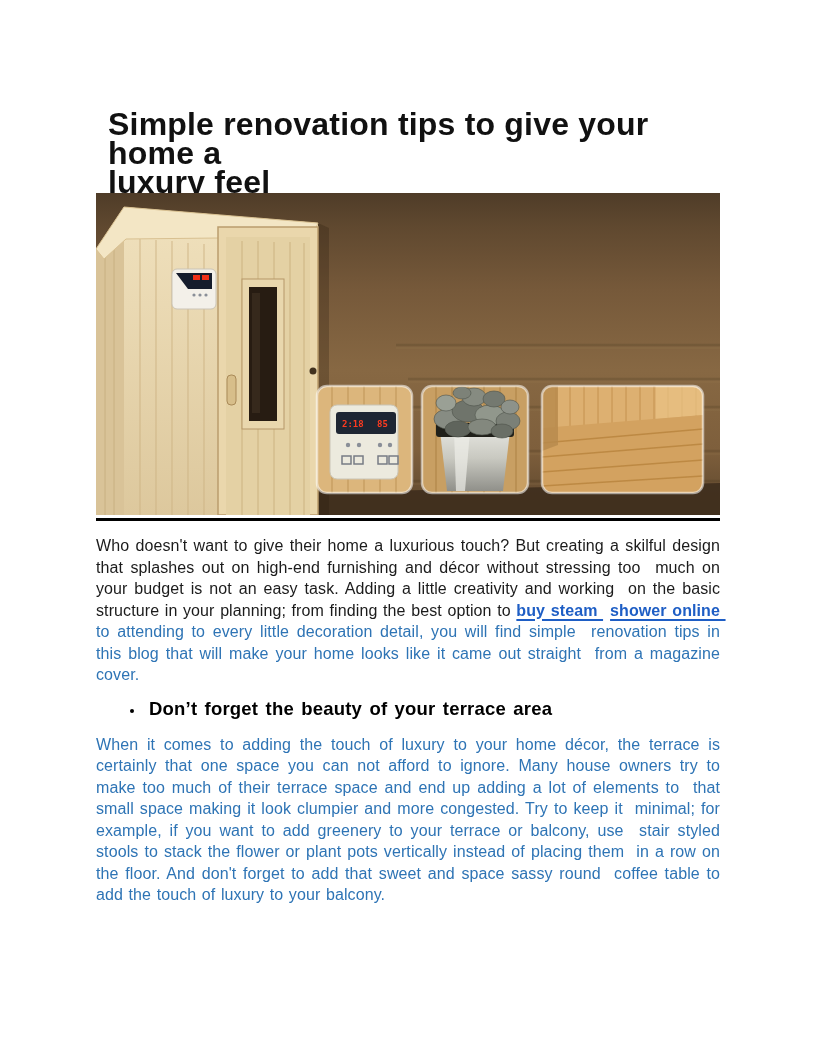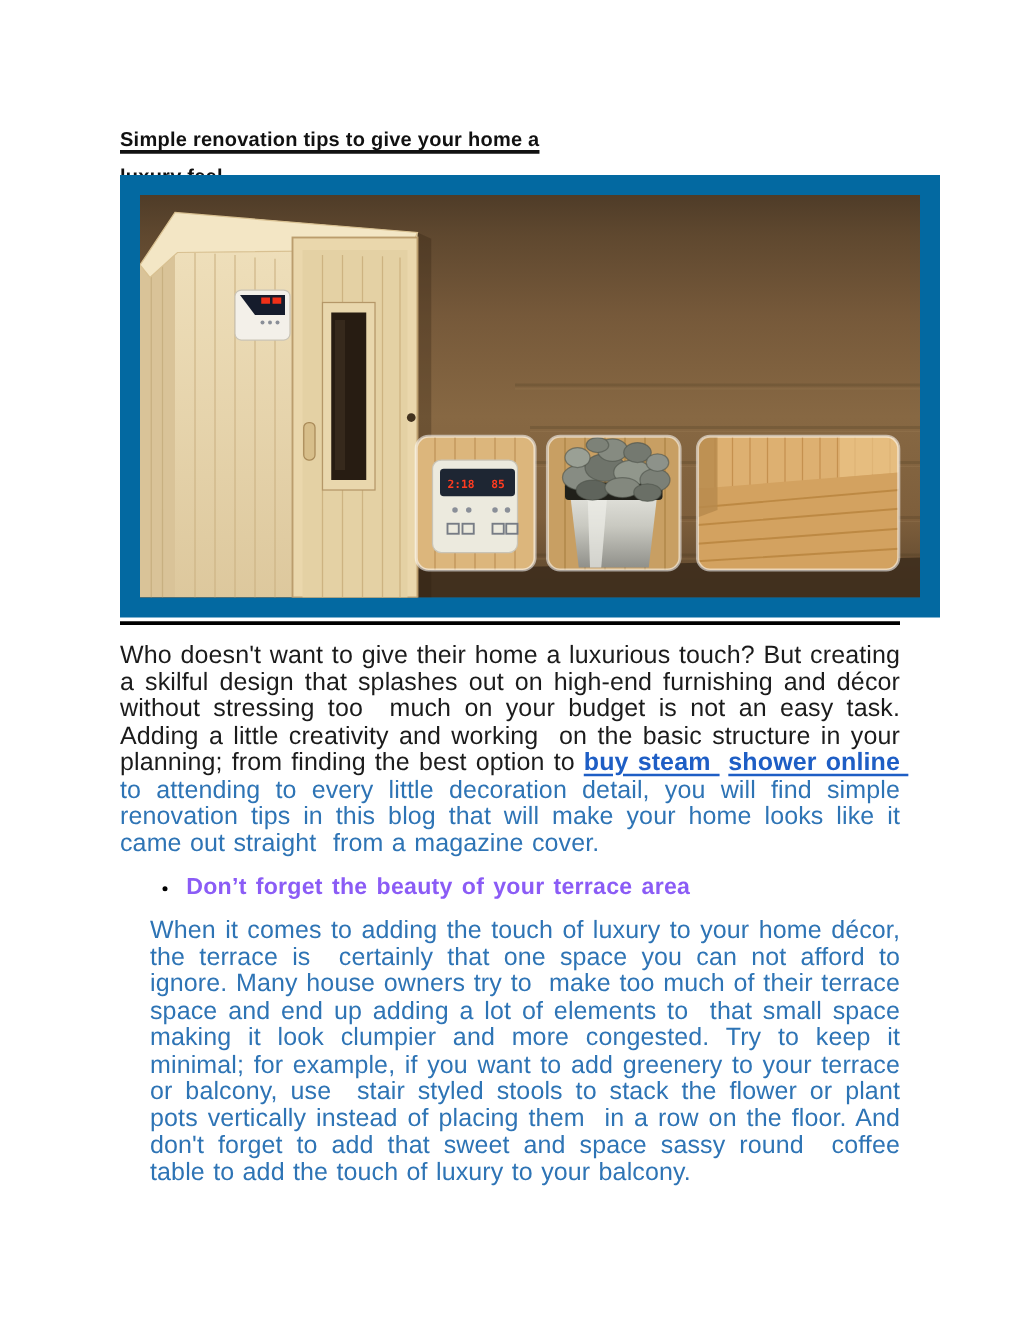--- a/index.html
+++ b/index.html
@@ -1,35 +1,35 @@
 <!DOCTYPE html>
 <html><head>
 <meta charset="utf-8">
 <style>
   html,body{margin:0;padding:0;background:#ffffff;}
   body{width:816px;height:1056px;overflow:hidden;font-family:"Liberation Sans",sans-serif;}
   .content{width:624px;margin:0 auto;padding-top:98px;position:relative;}
-  h1{margin:0;font-size:16px;line-height:29px;font-weight:bold;color:#111;
-     text-decoration:underline;text-decoration-thickness:2.5px;text-underline-offset:3px;
+  h1{margin:12px;font-size:32px;line-height:29px;font-weight:bold;color:#111;
+     text-decoration-thickness:2.5px;text-underline-offset:3px;
      letter-spacing:.2px;}
   h1 span{display:block;}
   figure.hero{margin:-16px 0 0 0;width:624px;height:322px;position:relative;z-index:1;
-     padding:16px;background:#0369a1;}
+     padding:0;background:#fca5a5;}
   .divider{border:0;border-top:3px solid #000;margin:3px 0 0 0;}
-  p{margin:14px 0 0 0;font-size:20px;line-height:21.5px;text-align:justify;
+  p{margin:14px 0 0 0;font-size:16px;line-height:21.5px;text-align:justify;
     white-space:pre-wrap;color:#1b1b1b;word-spacing:1px;letter-spacing:.1px;}
-  p.blue{color:#2E74B5;margin-left:24px;}
+  p.blue{color:#2E74B5;}
   .blue-run{color:#2E74B5;}
   a.doc-link{color:#1E5EC5;font-weight:bold;text-decoration:underline;
     text-decoration-thickness:2px;text-underline-offset:3px;cursor:pointer;}
   a.link1{margin-right:7px;}
   ul.bullets{margin:12px 0 0 0;padding:0 0 0 49px;list-style:disc;}
   ul.bullets li{padding-left:4px;color:#000;font-weight:bold;font-size:18.5px;line-height:22px;}
   ul.bullets li::marker{color:#000;font-size:14px;}
-  ul.bullets li span{color:#8b5cf6;letter-spacing:.2px;word-spacing:2px;}
+  ul.bullets li span{color:#000000;letter-spacing:.2px;word-spacing:2px;}
 </style>
 </head>
 <body>
 
 <div class="content">
 
   <h1>
     <span>Simple renovation tips to give your home a</span>
     <span>luxury feel</span>
   </h1>

